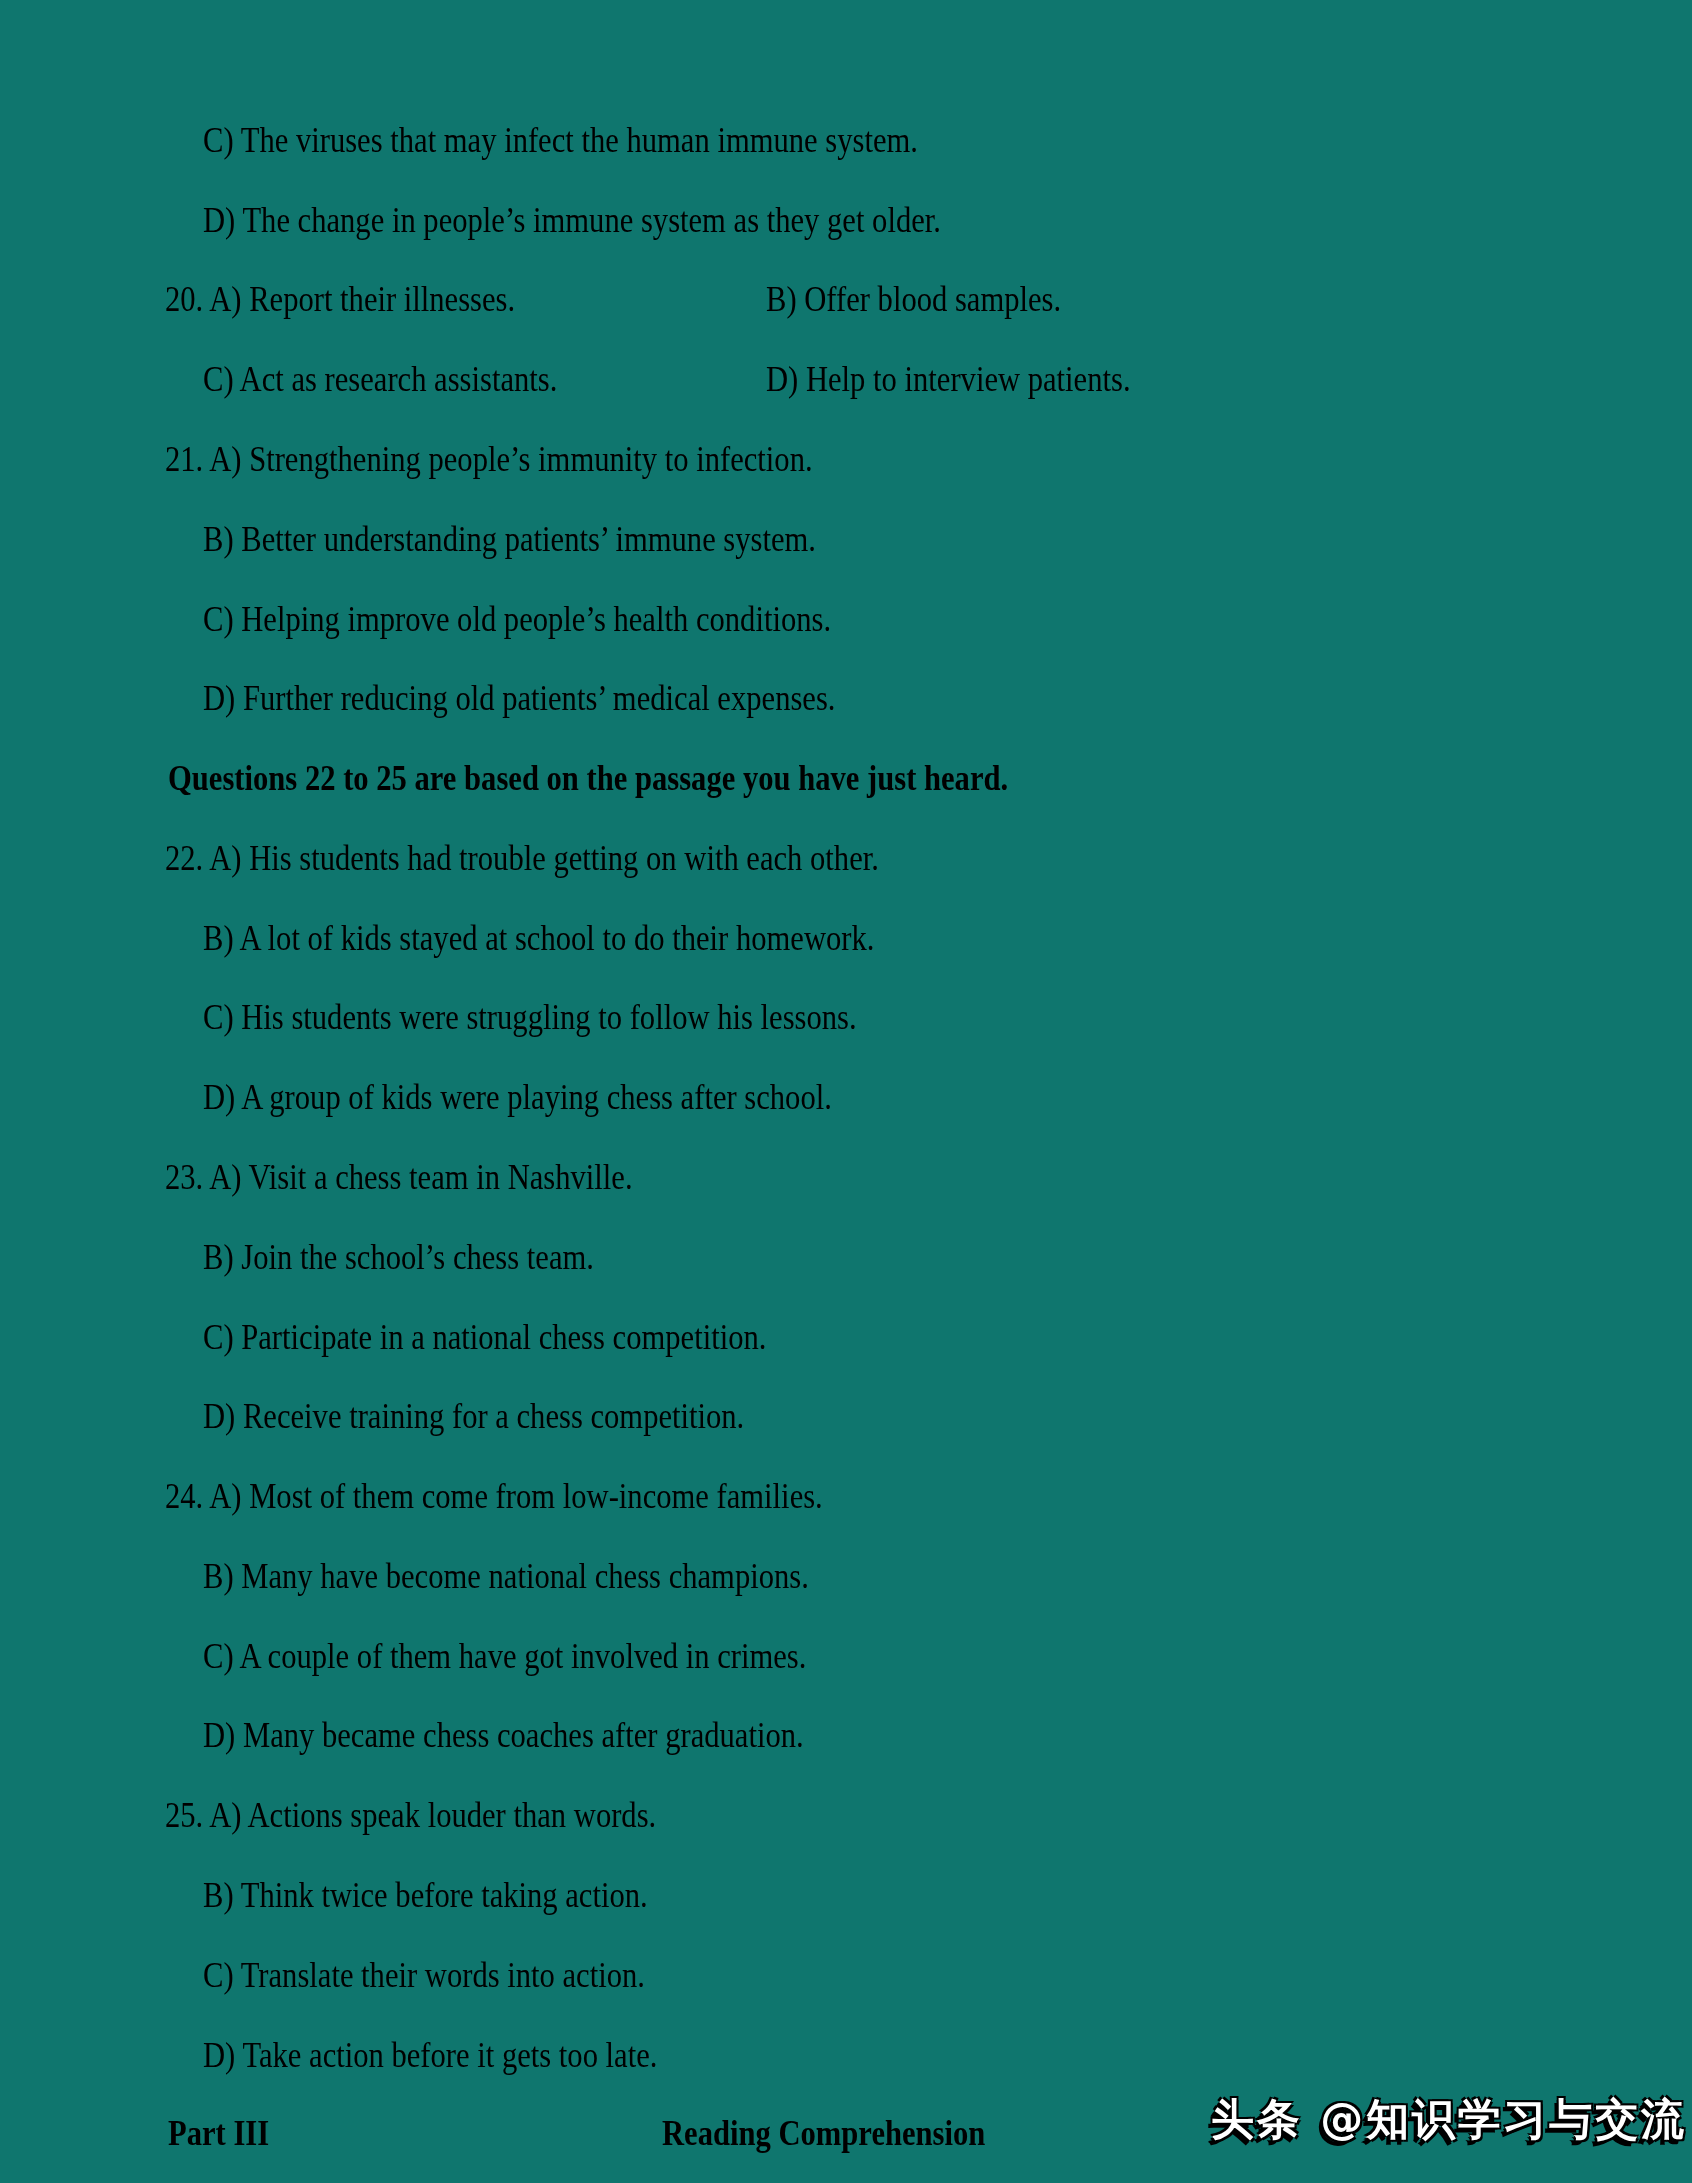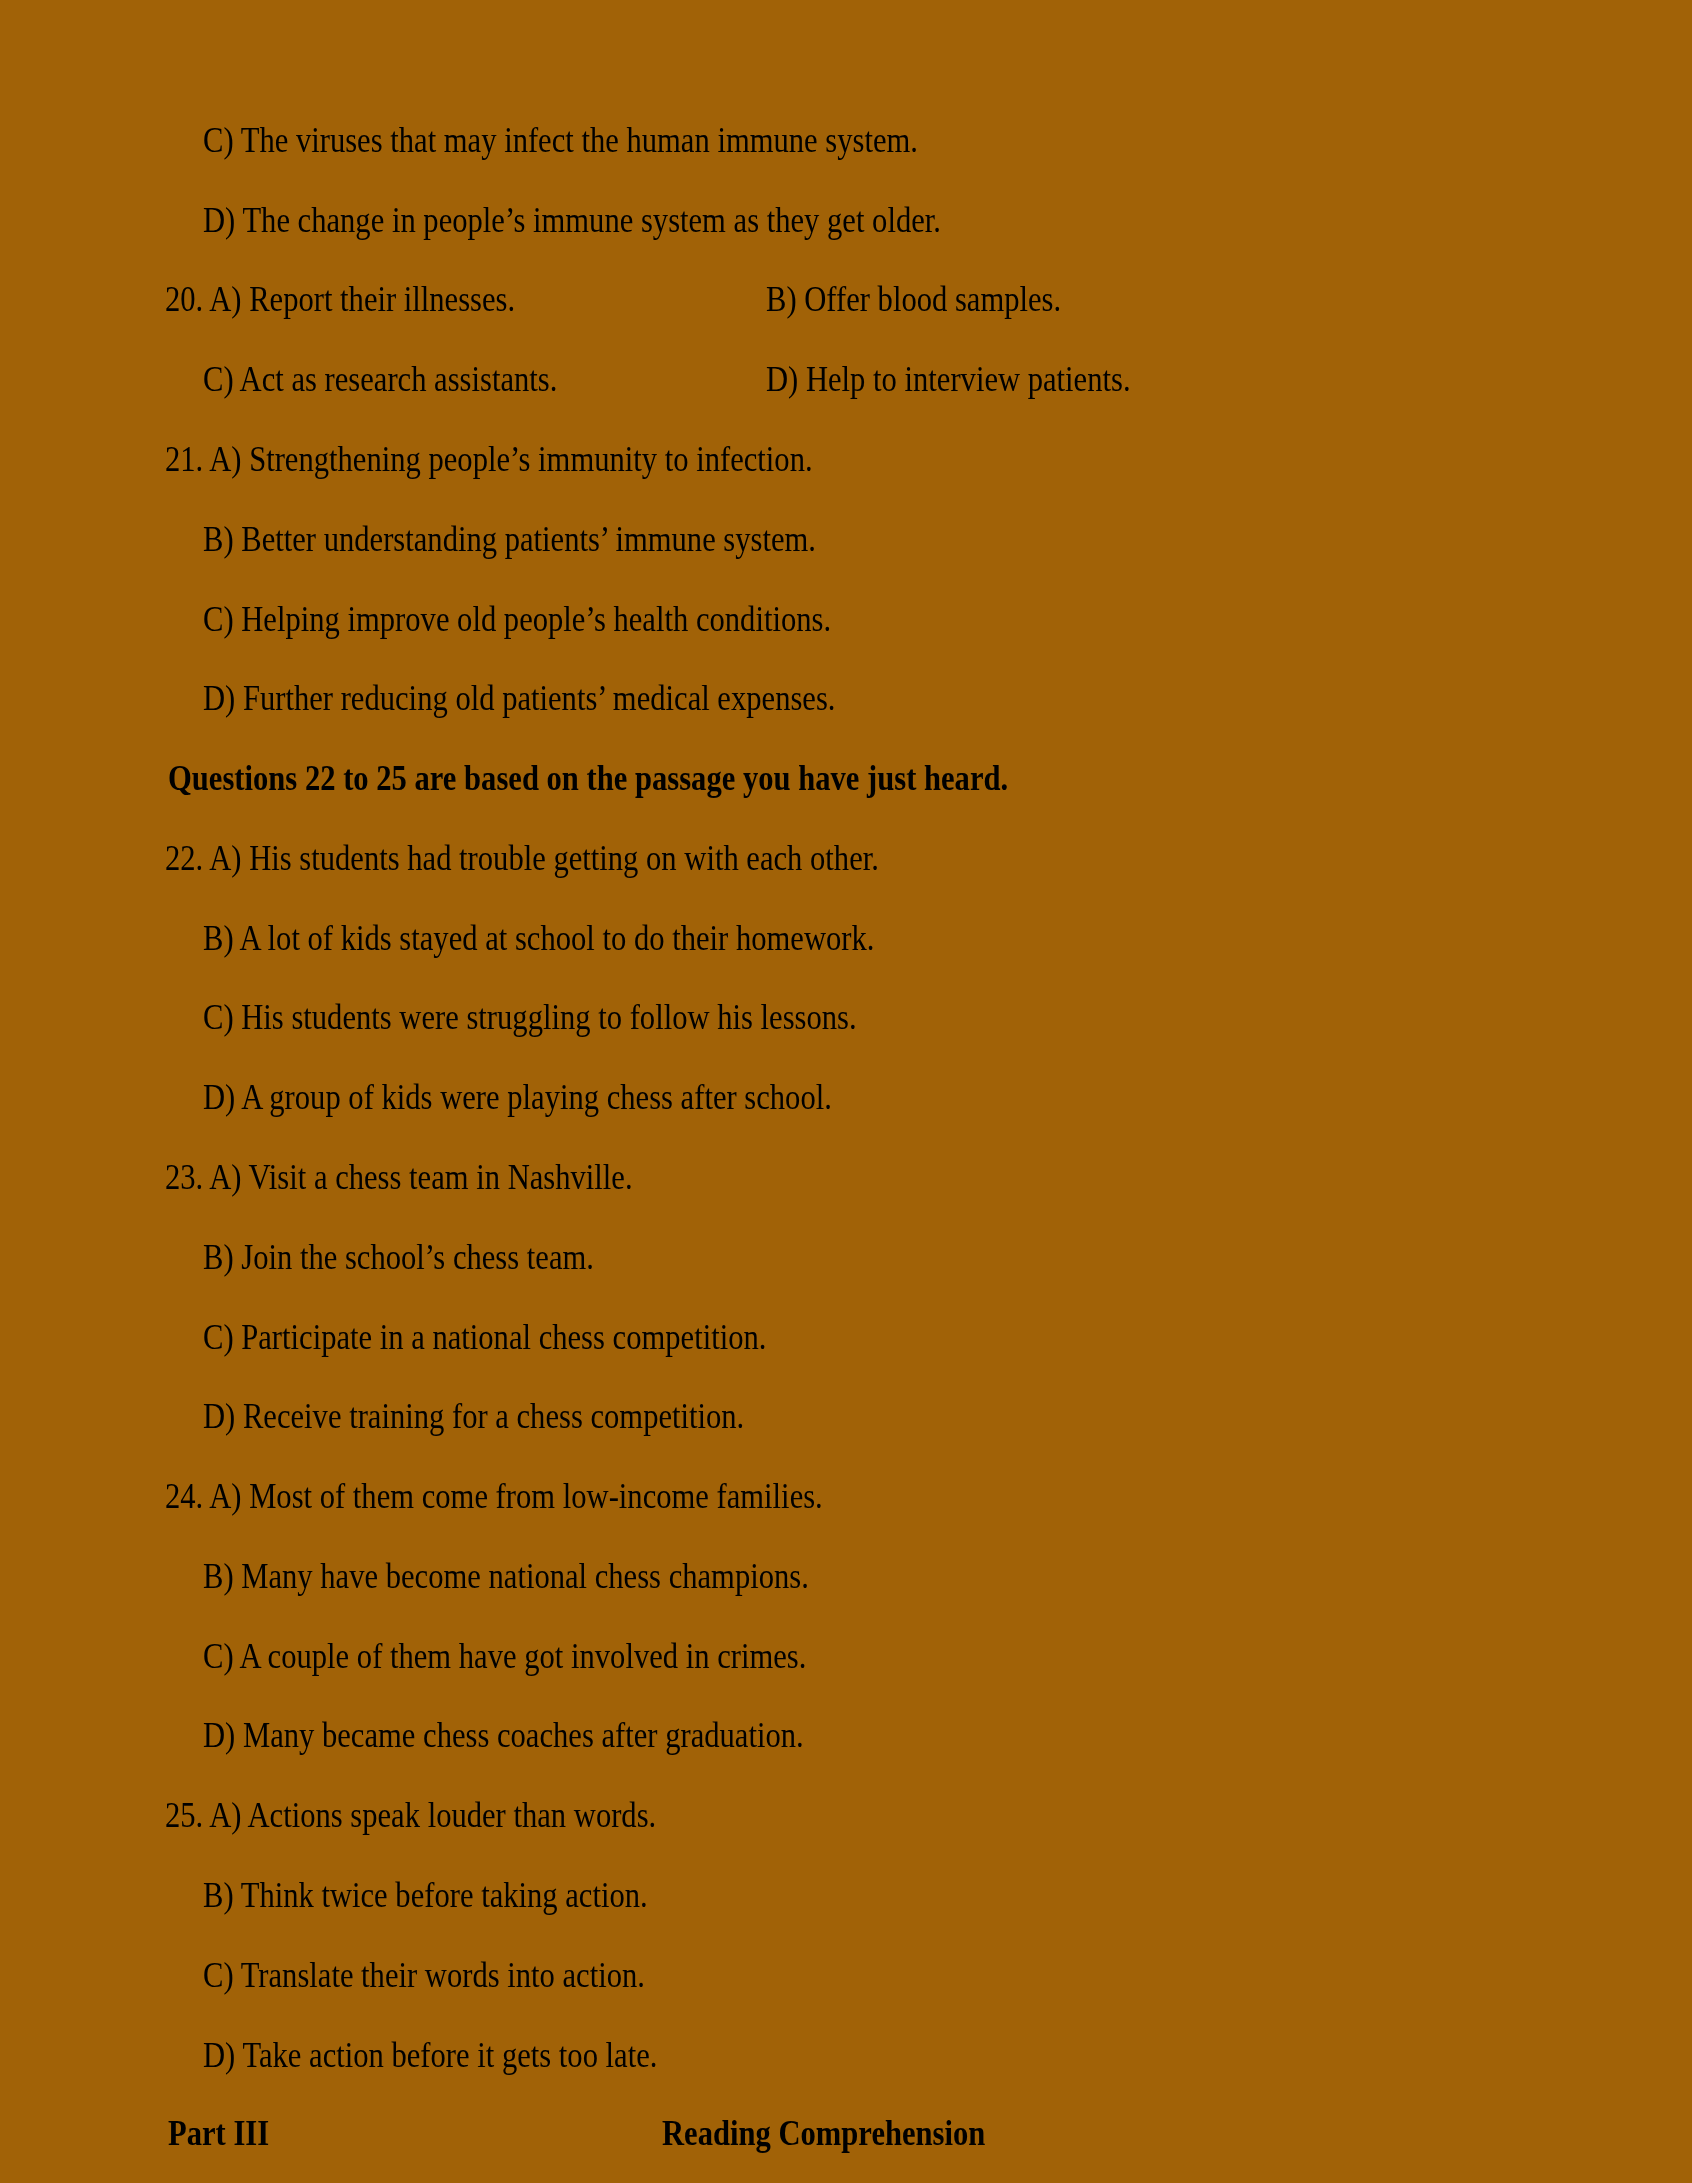--- a/index.html
+++ b/index.html
@@ -4,21 +4,21 @@
 <style>
   html, body {
     margin: 0;
     padding: 0;
     background: #ffffff;
   }
   .page {
     position: relative;
     width: 1692px;
     height: 2183px;
-    background: #a16207;
+    background: #0f766e;
     overflow: hidden;
     font-family: "Liberation Serif", serif;
     color: #000000;
   }
   .line {
     position: absolute;
     font-size: 36px;
     line-height: 47px;
     white-space: nowrap;
     transform: scaleX(0.85);
@@ -87,15 +87,16 @@
   <div class="line col-opt" style="top:1712px">D) Many became chess coaches after graduation.</div>
 
   <div class="line col-q" style="top:1792px">25. A) Actions speak louder than words.</div>
   <div class="line col-opt" style="top:1872px">B) Think twice before taking action.</div>
   <div class="line col-opt" style="top:1952px">C) Translate their words into action.</div>
   <div class="line col-opt" style="top:2032px">D) Take action before it gets too late.</div>
 
   <div class="line col-hdr bold" style="top:2110px">Part III</div>
   <div class="line col-sec bold" style="top:2110px">Reading Comprehension</div>
 
+  <div class="watermark">头条 @知识学习与交流</div>
 
 </div>
 
 
 </body></html>

